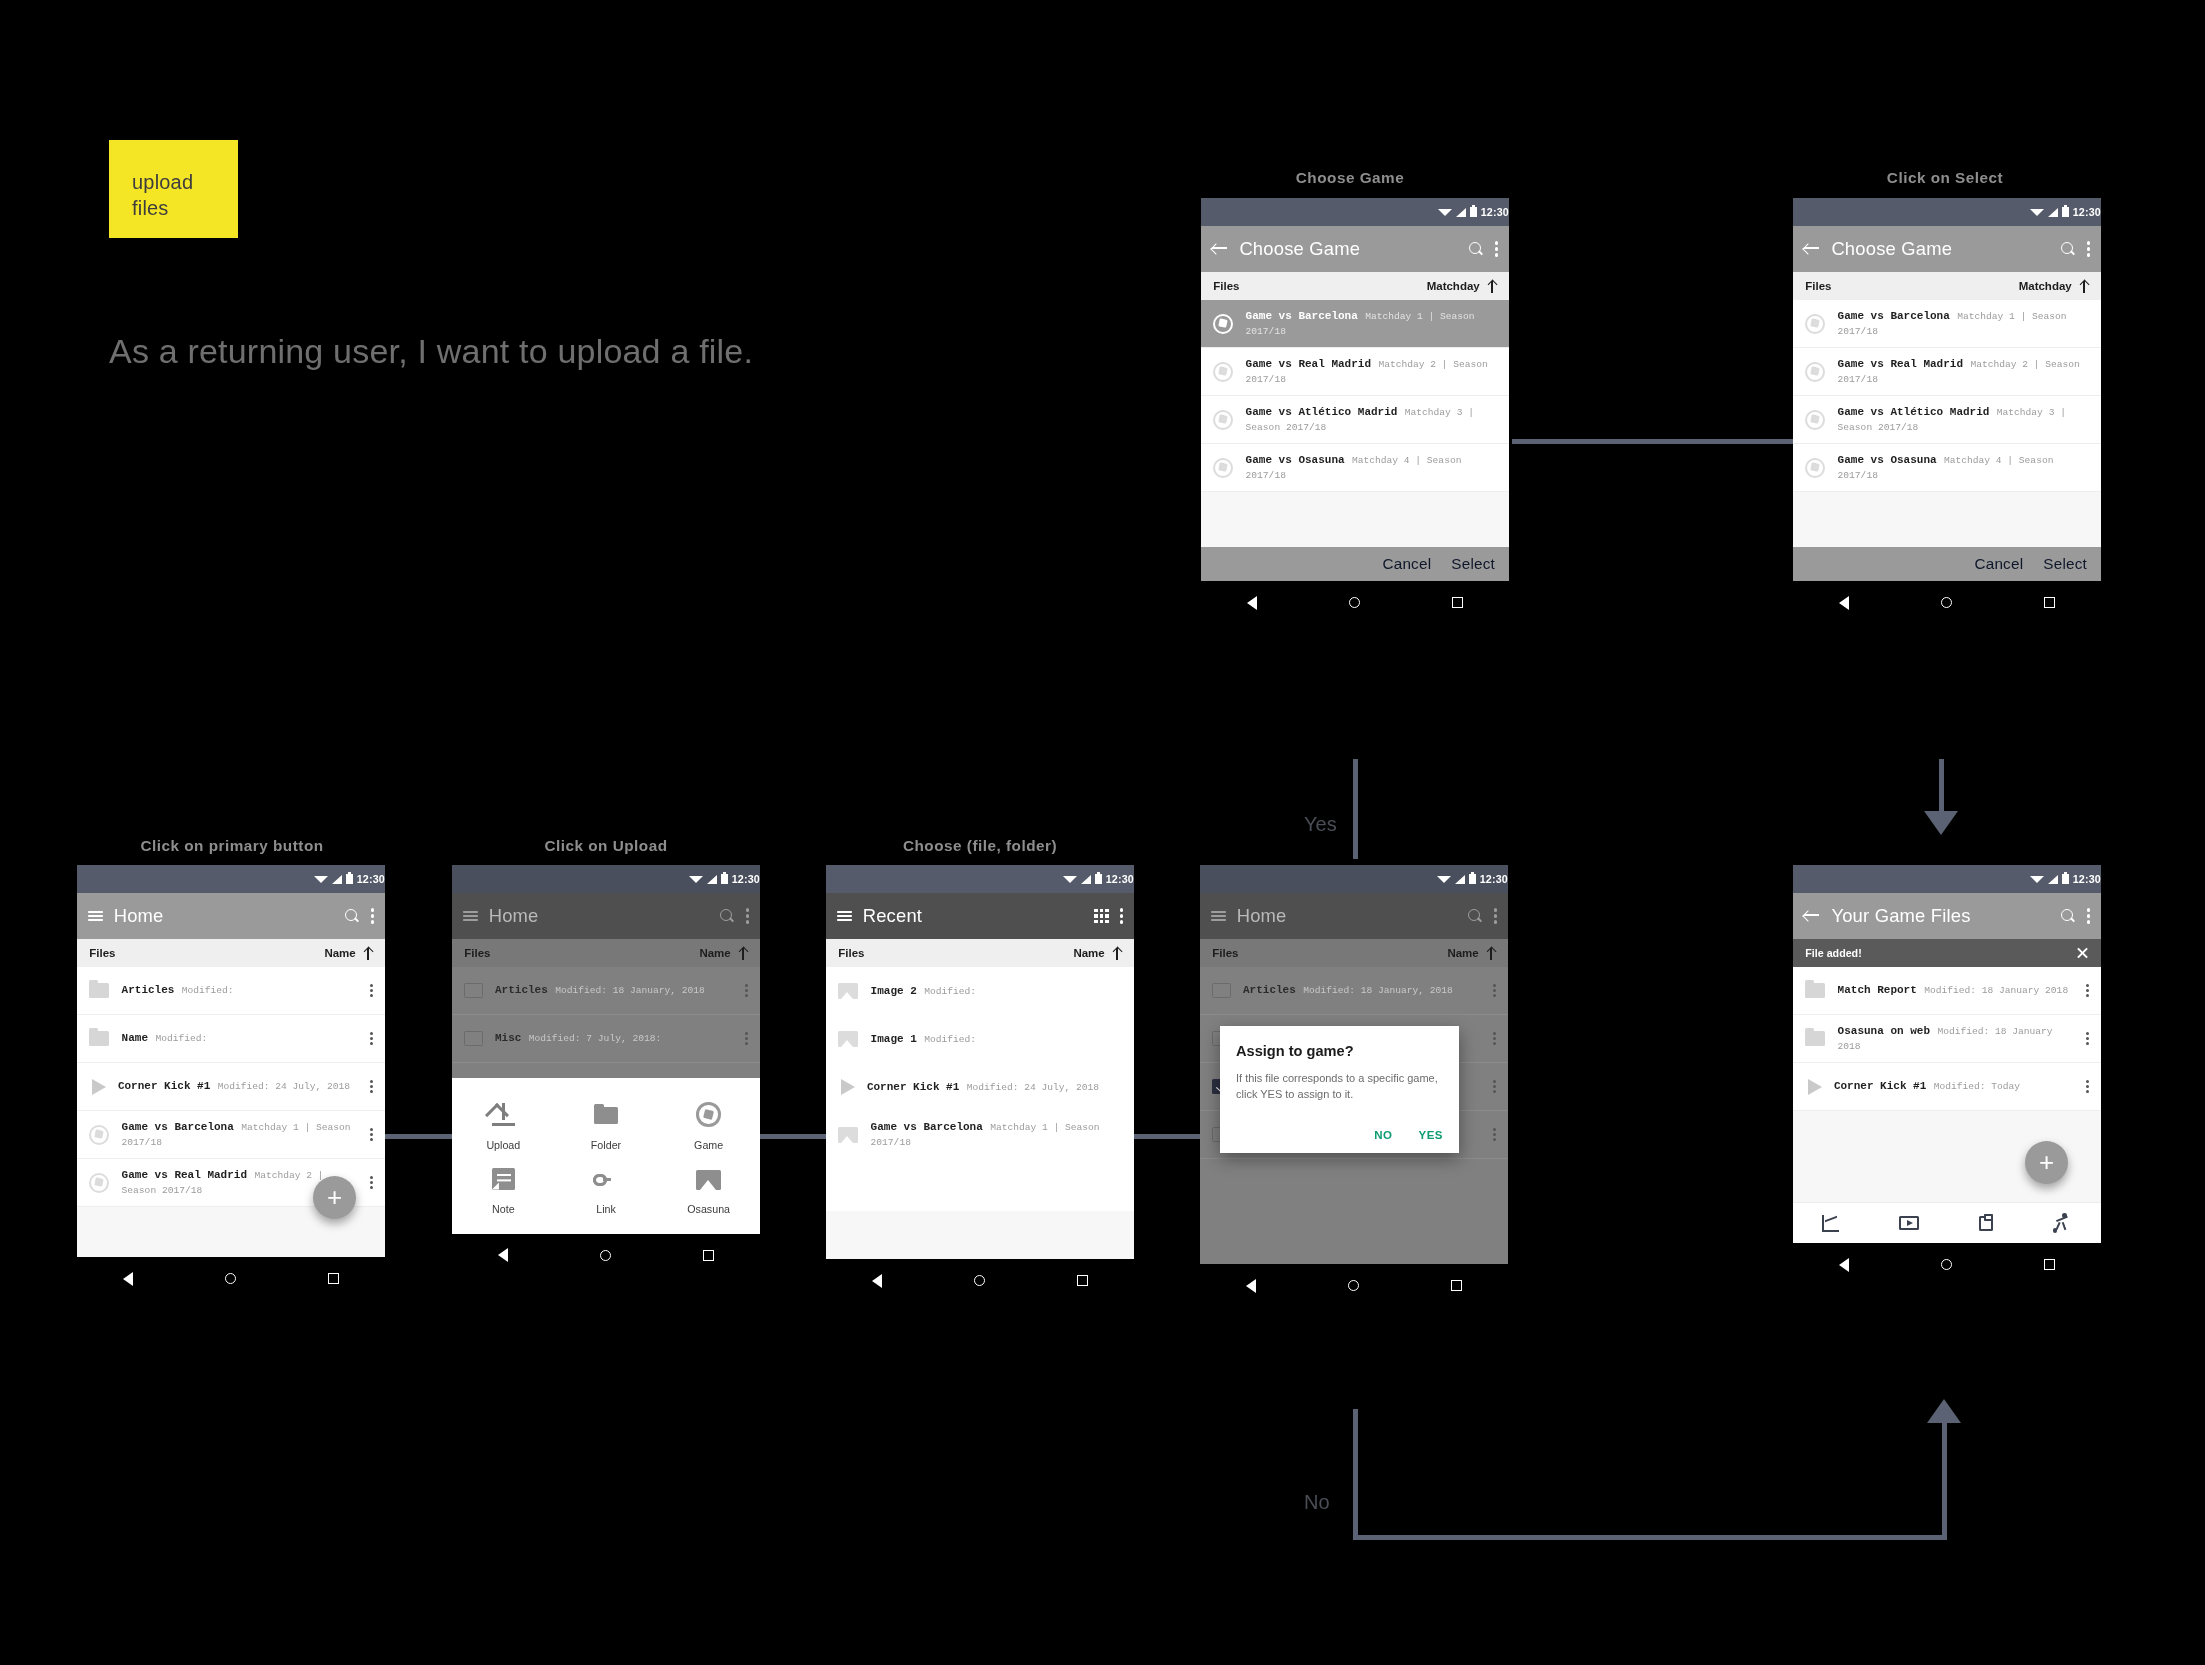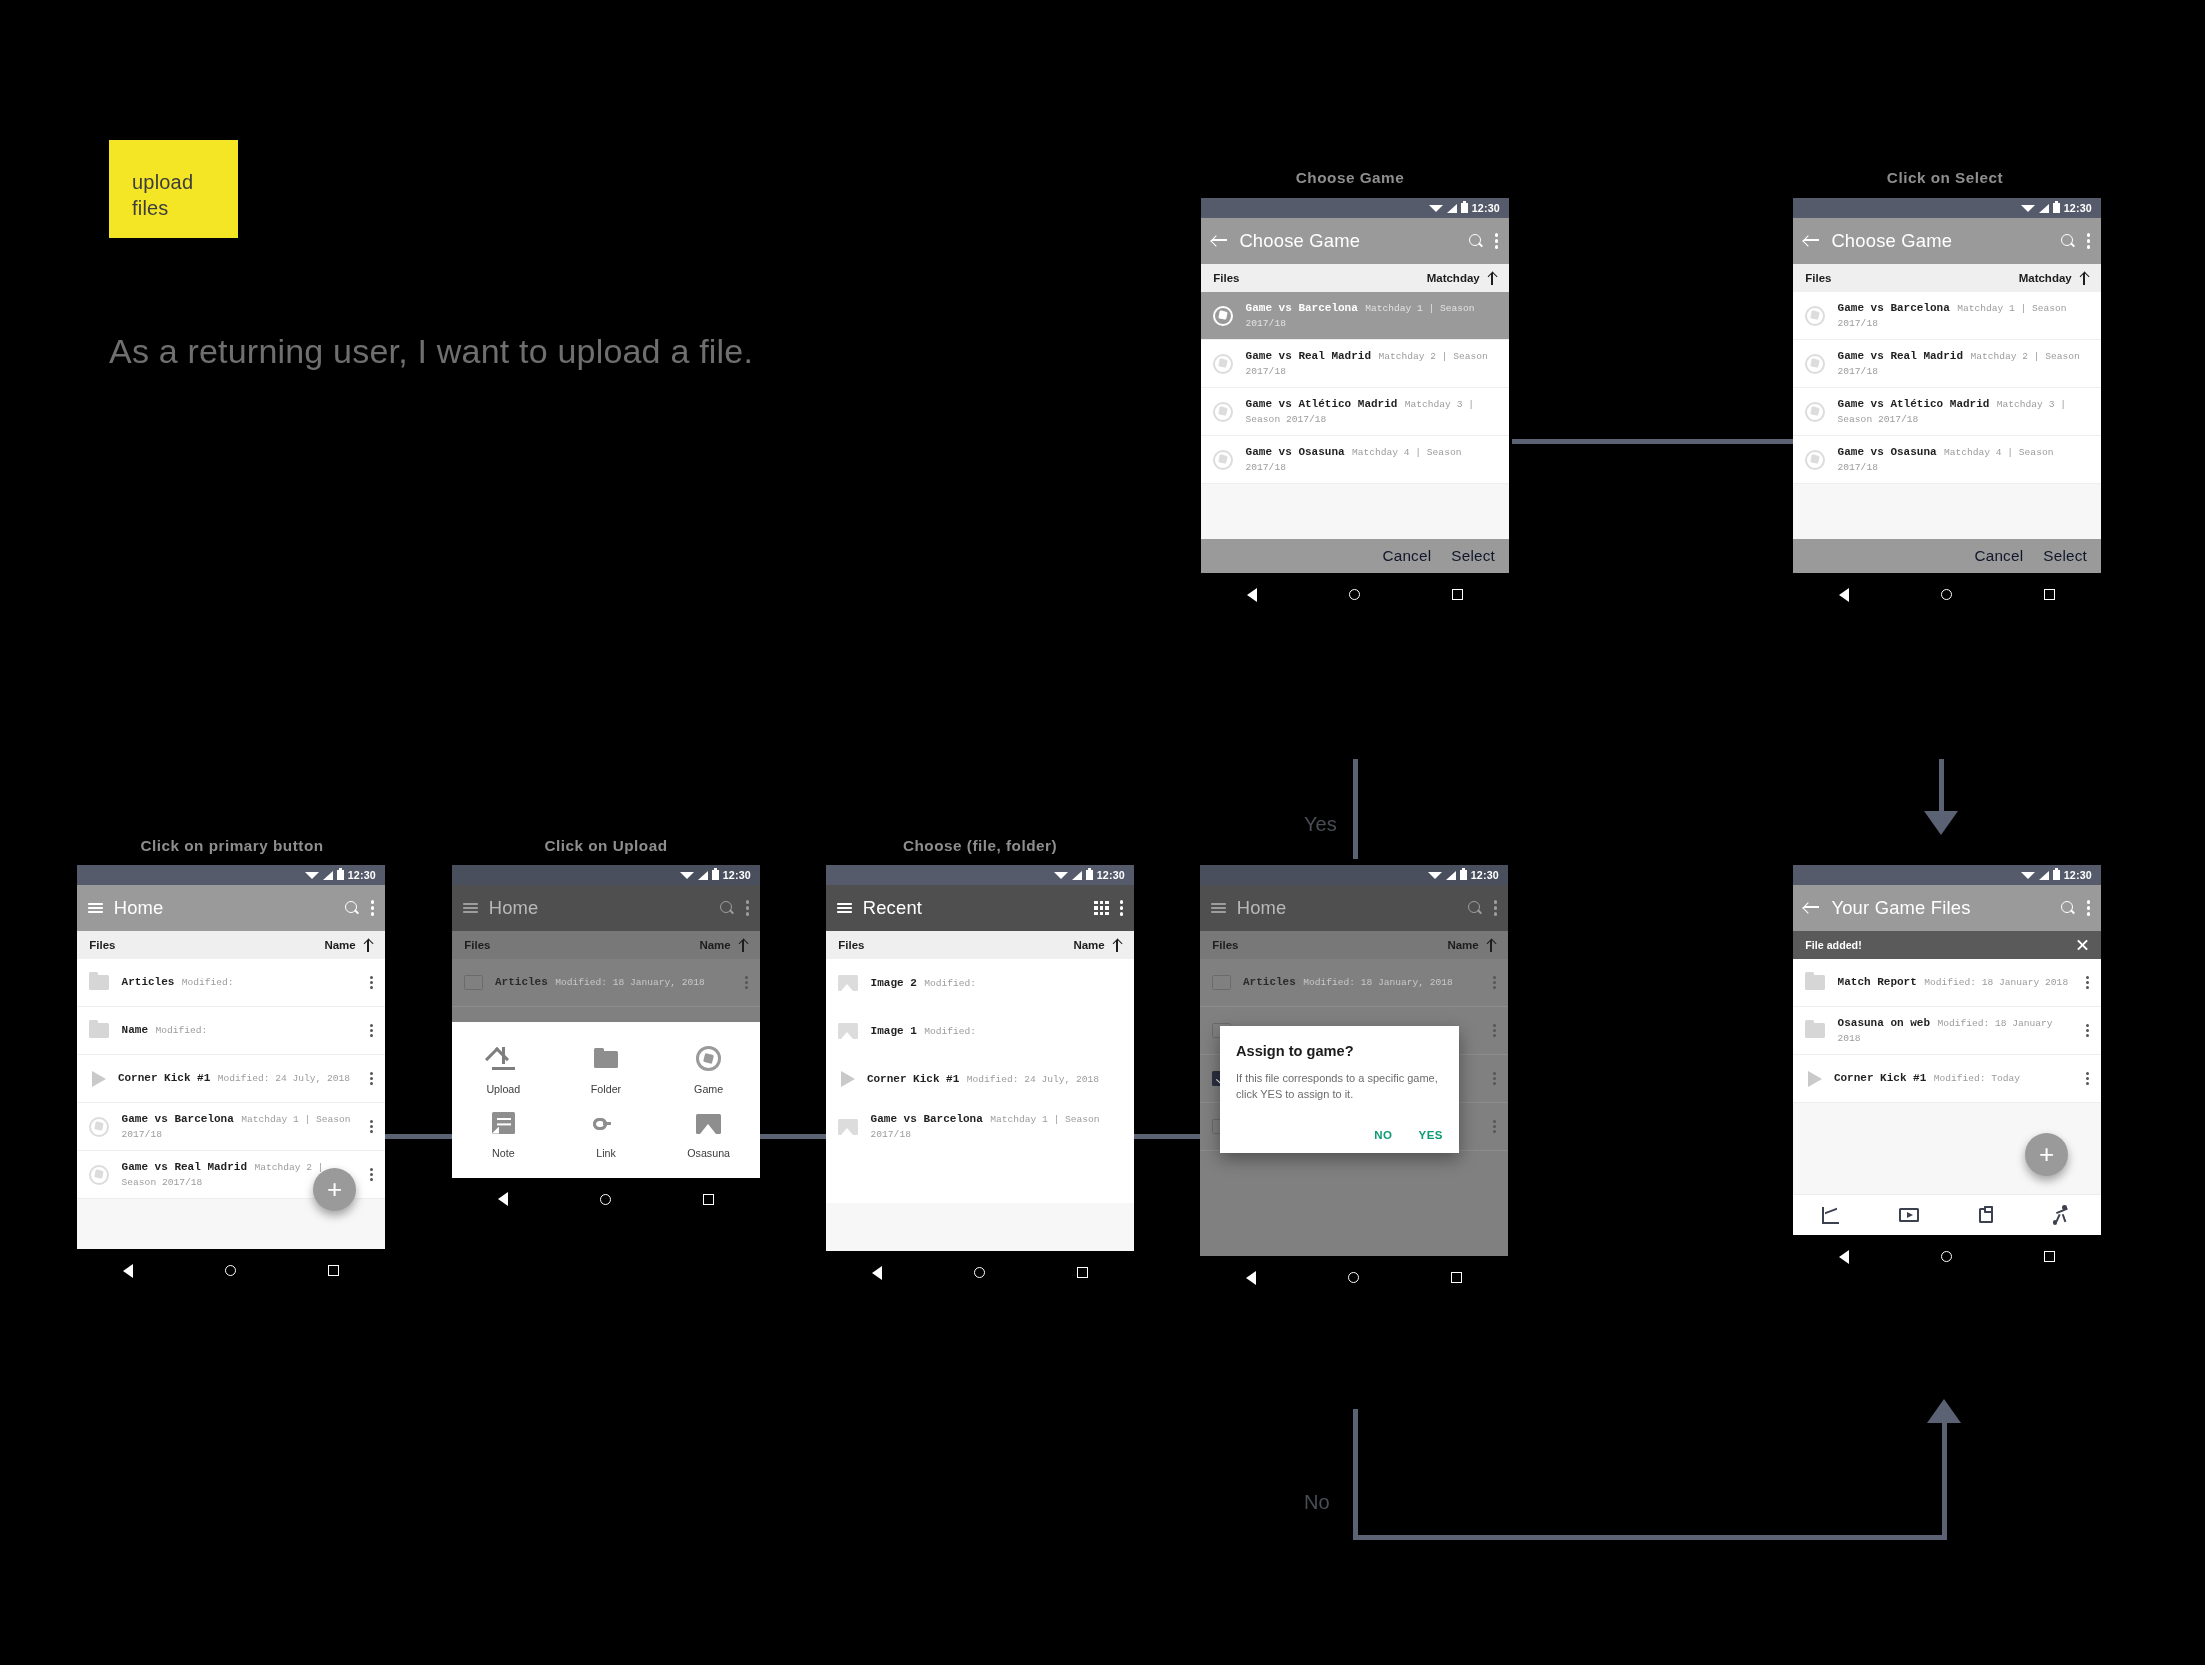--- a/index.html
+++ b/index.html
@@ -45,22 +45,22 @@
   }
   .arrow-up {
     position: absolute; width: 0; height: 0;
     border-left: 17.6px solid transparent; border-right: 17.6px solid transparent;
     border-bottom: 24.5px solid #5a6273;
   }
 
   
   .phone { position: absolute; width: 308px; }
   .statusbar {
-    height: 20px; background: #555b6b; display: flex; align-items: center;
-    justify-content: flex-end; padding-right: 9px; gap: 3.8px; text-align: center;
+    height: 28px; background: #555b6b; display: flex; align-items: center;
+    justify-content: flex-end; padding-right: 0; gap: 3.8px; text-align: center;
   }
   .statusbar.dim { background: #4a4f5d; }
   .sb-time { color: #fff; font-size: 10.7px; font-weight: 700; letter-spacing: 0.2px; }
   .ic-wifi { width: 0; height: 0; border-left: 7px solid transparent; border-right: 7px solid transparent; border-top: 7.7px solid #fff; }
   .ic-sig { width: 0; height: 0; border-left: 10.7px solid transparent; border-bottom: 9.2px solid #fff; }
   .ic-bat { width: 7px; height: 10.7px; background: #fff; position: relative; }
   .ic-bat:before { content:""; position:absolute; width:3.1px; height:1.5px; background:#fff; left:1.9px; top:-1.5px; }
 
   .appbar {
     height: 46px; background: #9a9a9a; display: flex; align-items: center;
@@ -509,20 +509,32 @@
       <span class="row-txt">
         <span class="row-title">Articles</span>
         <span class="row-sub">Modified: 18 January, 2018</span>
       </span>
       <span class="ic-dots">
           <i></i>
           <i></i>
           <i></i>
         </span>
     </div>
+    <div class="row tall">
+      <span class="ic-sq"></span>
+      <span class="row-txt">
+        <span class="row-title">Misc</span>
+        <span class="row-sub">Modified: 7 July, 2018:</span>
+      </span>
+      <span class="ic-dots">
+          <i></i>
+          <i></i>
+          <i></i>
+        </span>
+    </div>
   </div>
   <div class="filler dim" style="height:15.3px;"></div>
   <div class="sheet">
     <div class="sheet-grid">
       <div class="sheet-cell">
         <span class="si si-upload">
             <i class="si-upline"></i>
           </span>
         <span class="sheet-lbl">Upload</span>
       </div>

